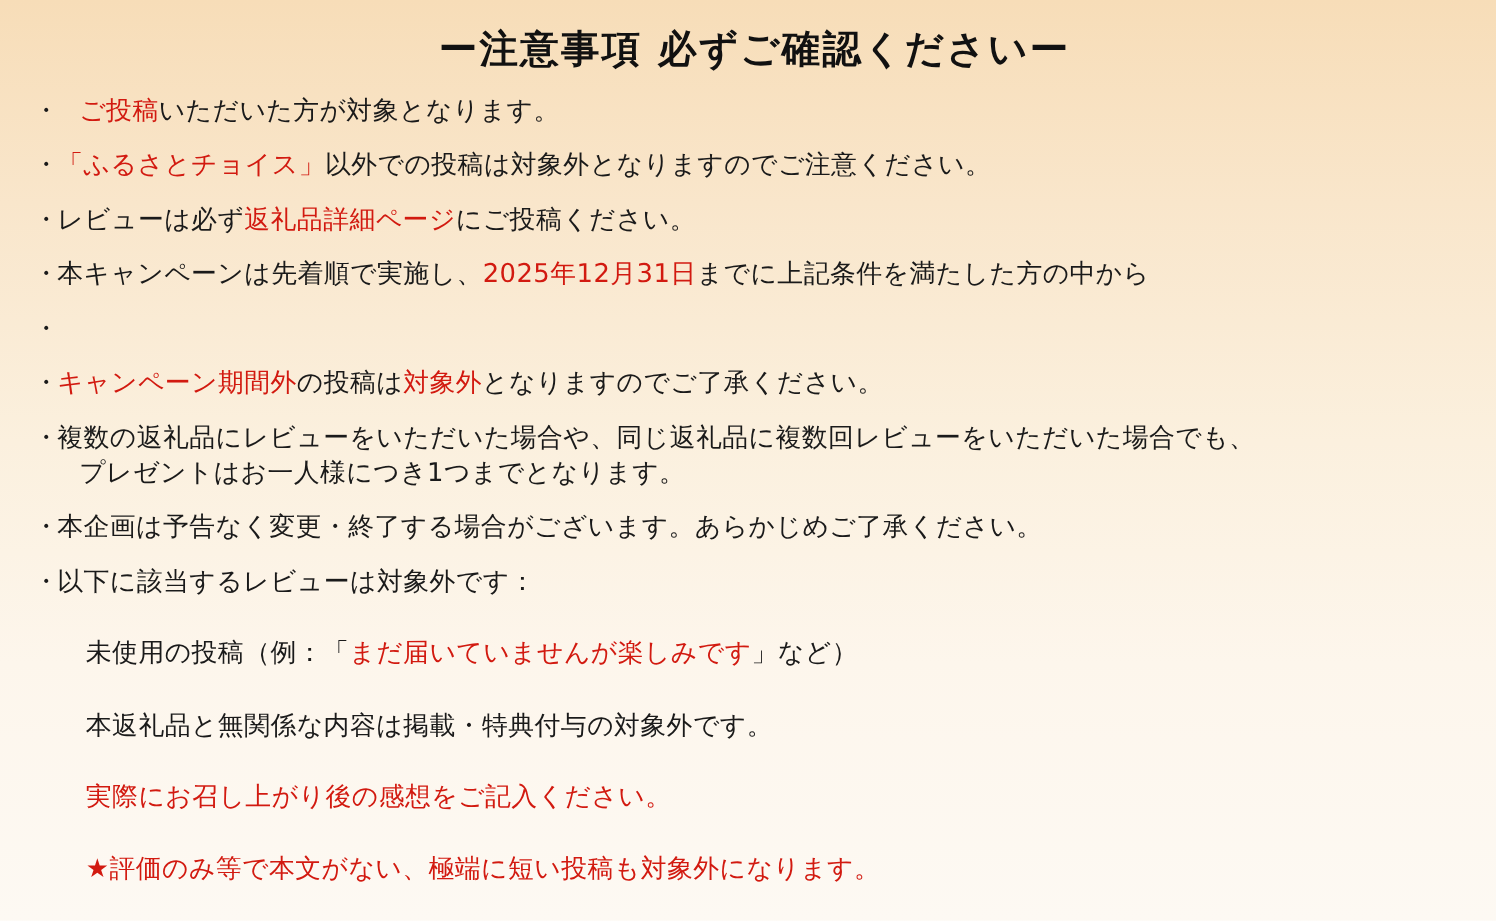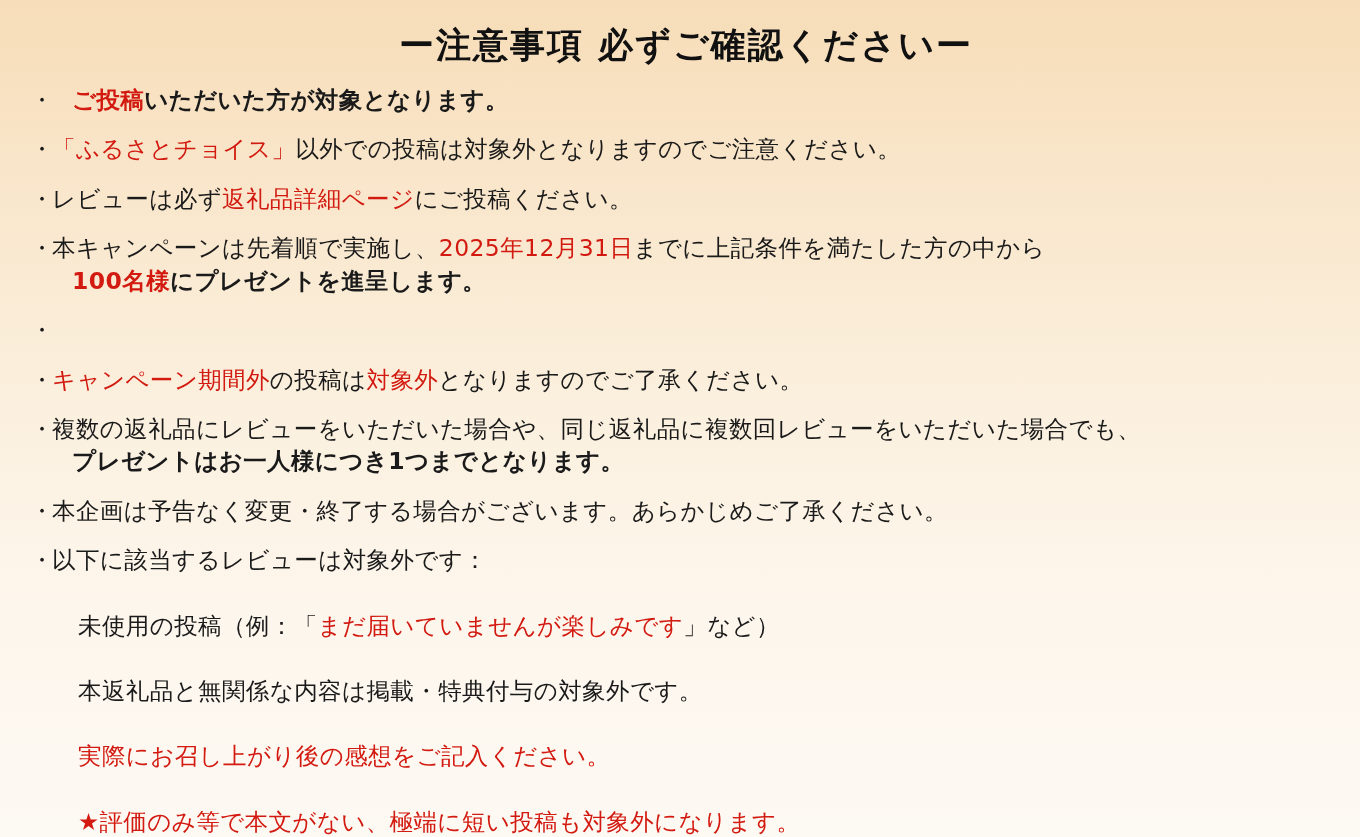--- a/index.html
+++ b/index.html
@@ -53,21 +53,20 @@
   }
   .note-body {
     flex: 1 1 auto;
   }
   .line {
     display: block;
     white-space: pre;
   }
   .indent {
     padding-left: 20px;
-    font-weight: bold;
   }
   .indent2 {
     padding-left: 26px;
     margin-top: 33px;
   }
   .red {
     color: #d21a10;
   }
   .black {
     color: #1a1a1a;
@@ -94,21 +93,20 @@
       <div class="note">
         <span class="bullet">・</span>
         <div class="note-body">
           <span class="line"><span class="black">レビューは必ず</span><span class="red">返礼品詳細ページ</span><span class="black">にご投稿ください。</span></span>
         </div>
       </div>
       <div class="note">
         <span class="bullet">・</span>
         <div class="note-body">
           <span class="line"><span class="black">本キャンペーンは先着順で実施し、</span><span class="red">2025年12月31日</span><span class="black">までに上記条件を満たした方の中から</span></span>
-          <span class="line indent"><span class="red">100名様</span><span class="black">にプレゼントを進呈します。</span></span>
         </div>
       </div>
       <div class="note">
         <span class="bullet">・</span>
         <div class="note-body">
         </div>
       </div>
       <div class="note">
         <span class="bullet">・</span>
         <div class="note-body">

